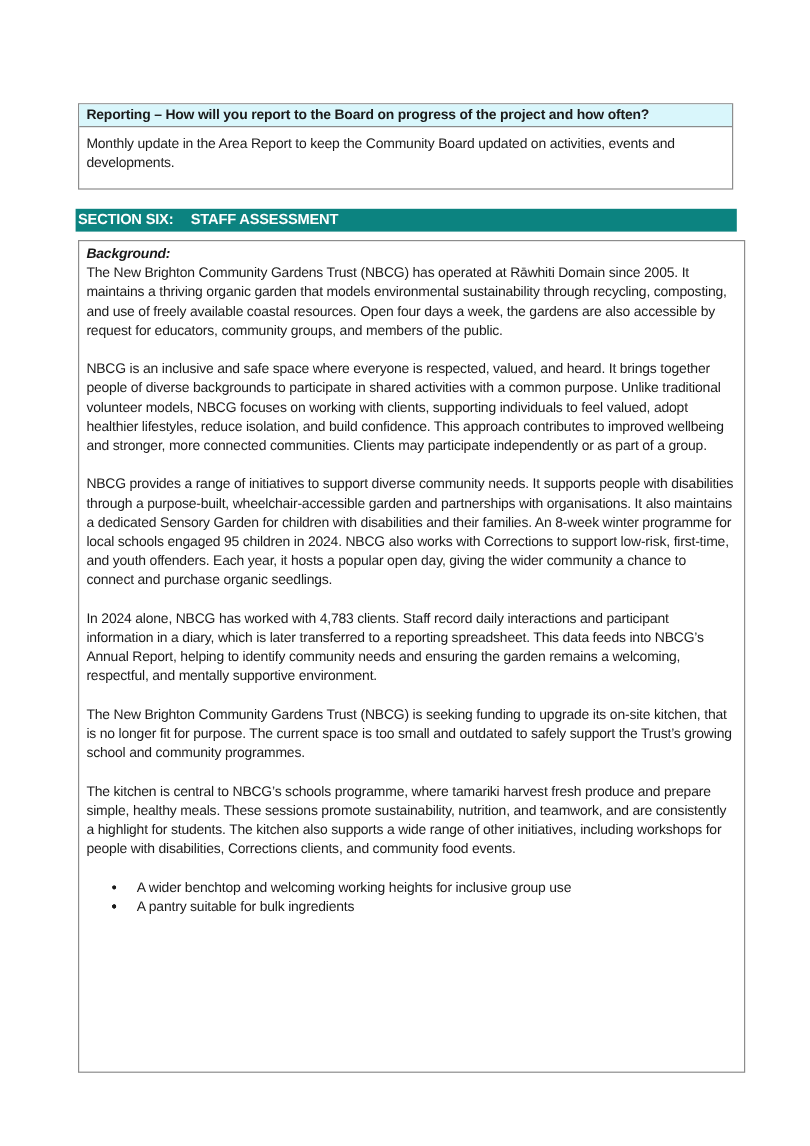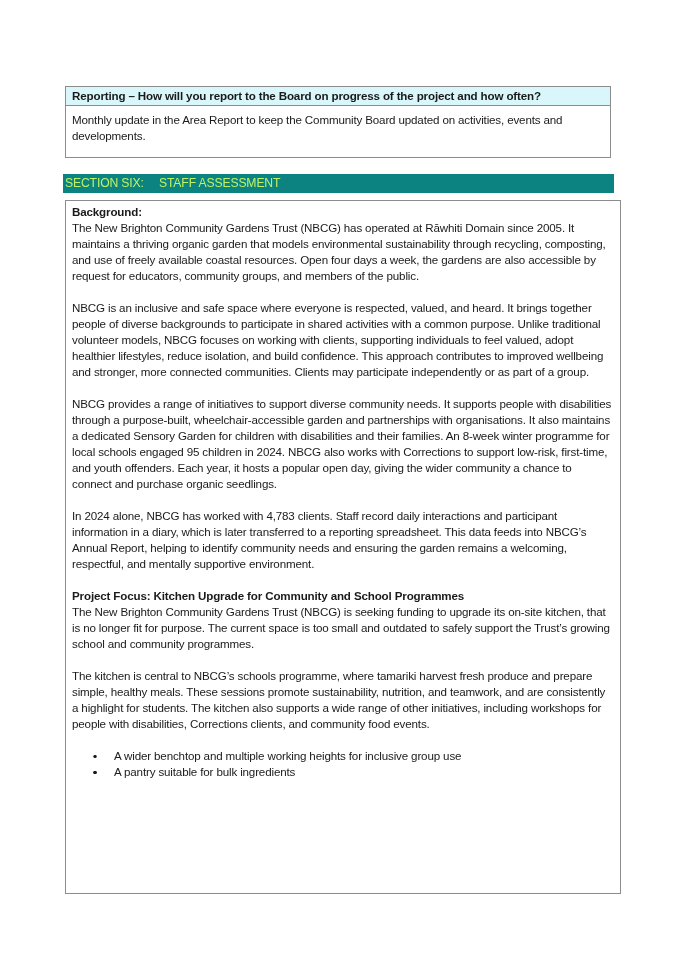--- a/index.html
+++ b/index.html
@@ -38,22 +38,22 @@
       padding: 6px 6px 13px 6px;
       min-height: 32px;
     }
     .section-banner {
       position: absolute;
       left: 63px;
       top: 174px;
       width: 551px;
       height: 19px;
       background: #0c8380;
-      color: #bef264;
-      font-weight: normal;
+      color: #ffffff;
+      font-weight: bold;
       font-size: 12.2px;
       line-height: 19px;
       padding-left: 2px;
       box-sizing: border-box;
     }
     .section-banner .sec-label {
       display: inline-block;
       width: 94px;
     }
     .assessment-box {
@@ -63,20 +63,21 @@
       width: 556px;
       height: 694px;
       border: 1px solid #8c8c8c;
       border-bottom: 1px solid #8c8c8c;
       box-sizing: border-box;
       padding: 3px 6px 0 6px;
     }
     .subheading {
       font-weight: bold;
       margin: 0;
+      font-style: italic;
     }
     p.para {
       margin: 0 0 16px 0;
     }
     ul.features {
       list-style: none;
       margin: 0;
       padding: 0 0 0 42px;
     }
     ul.features li {
@@ -103,25 +104,24 @@
   <span class="sec-label">SECTION SIX:</span><span>STAFF ASSESSMENT</span>
 </div>
 
 <div class="assessment-box">
   <div class="subheading">Background:</div>
   <p class="para">The New Brighton Community Gardens Trust (NBCG) has operated at Rāwhiti Domain since 2005. It maintains a thriving organic garden that models environmental sustainability through recycling, composting, and use of freely available coastal resources. Open four days a week, the gardens are also accessible by request for educators, community groups, and members of the public.</p>
   <p class="para">NBCG is an inclusive and safe space where everyone is respected, valued, and heard. It brings together people of diverse backgrounds to participate in shared activities with a common purpose. Unlike traditional volunteer models, NBCG focuses on working with clients, supporting individuals to feel valued, adopt healthier lifestyles, reduce isolation, and build confidence. This approach contributes to improved wellbeing and stronger, more connected communities. Clients may participate independently or as part of a group.</p>
   <p class="para">NBCG provides a range of initiatives to support diverse community needs. It supports people with disabilities through a purpose-built, wheelchair-accessible garden and partnerships with organisations. It also maintains a dedicated Sensory Garden for children with disabilities and their families. An 8-week winter programme for local schools engaged 95 children in 2024. NBCG also works with Corrections to support low-risk, first-time, and youth offenders. Each year, it hosts a popular open day, giving the wider community a chance to connect and purchase organic seedlings.</p>
   <p class="para">In 2024 alone, NBCG has worked with 4,783 clients. Staff record daily interactions and participant information in a diary, which is later transferred to a reporting spreadsheet. This data feeds into NBCG’s Annual Report, helping to identify community needs and ensuring the garden remains a welcoming, respectful, and mentally supportive environment.</p>
 
-  <div class="subheading">Project Focus: Kitchen Upgrade for Community and School Programmes</div>
   <p class="para">The New Brighton Community Gardens Trust (NBCG) is seeking funding to upgrade its on-site kitchen, that is no longer fit for purpose. The current space is too small and outdated to safely support the Trust’s growing school and community programmes.</p>
   <p class="para">The kitchen is central to NBCG’s schools programme, where tamariki harvest fresh produce and prepare simple, healthy meals. These sessions promote sustainability, nutrition, and teamwork, and are consistently a highlight for students. The kitchen also supports a wide range of other initiatives, including workshops for people with disabilities, Corrections clients, and community food events.</p>
 
   <ul class="features">
     <li><span class="bullet">•</span></li>
-    <li><span class="bullet">•</span><span>A wider benchtop and multiple working heights for inclusive group use</span></li>
+    <li><span class="bullet">•</span><span>A wider benchtop and welcoming working heights for inclusive group use</span></li>
     <li><span class="bullet">•</span></li>
     <li><span class="bullet">•</span></li>
     <li><span class="bullet">•</span></li>
     <li><span class="bullet">•</span><span>A pantry suitable for bulk ingredients</span></li>
   </ul>
 </div>
 
 </body></html>

